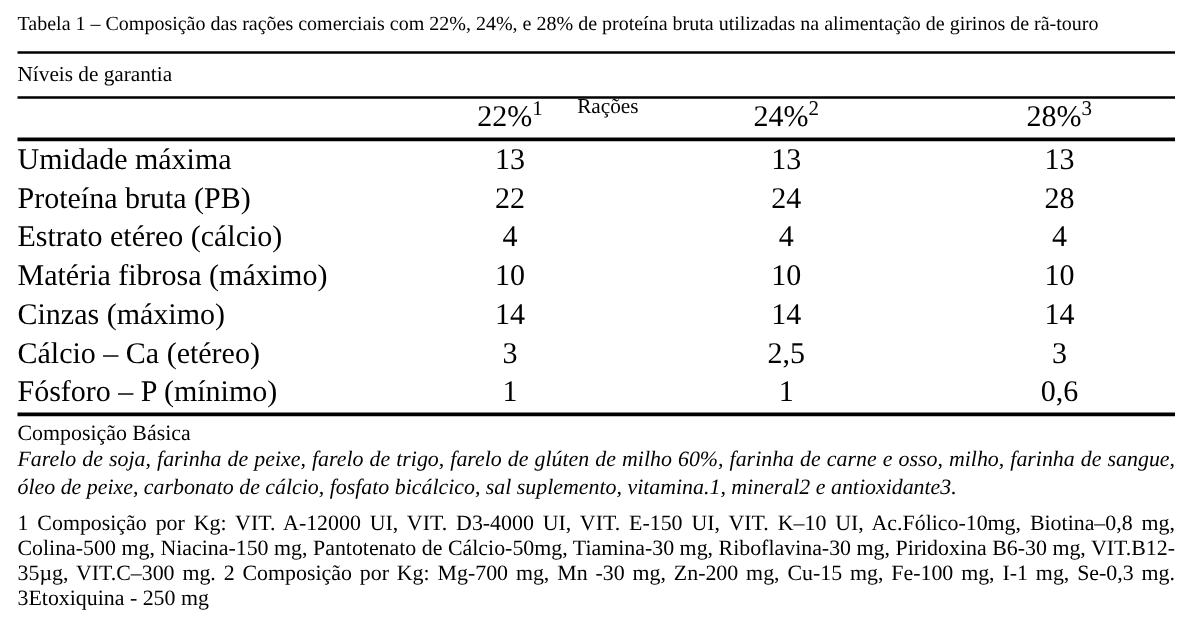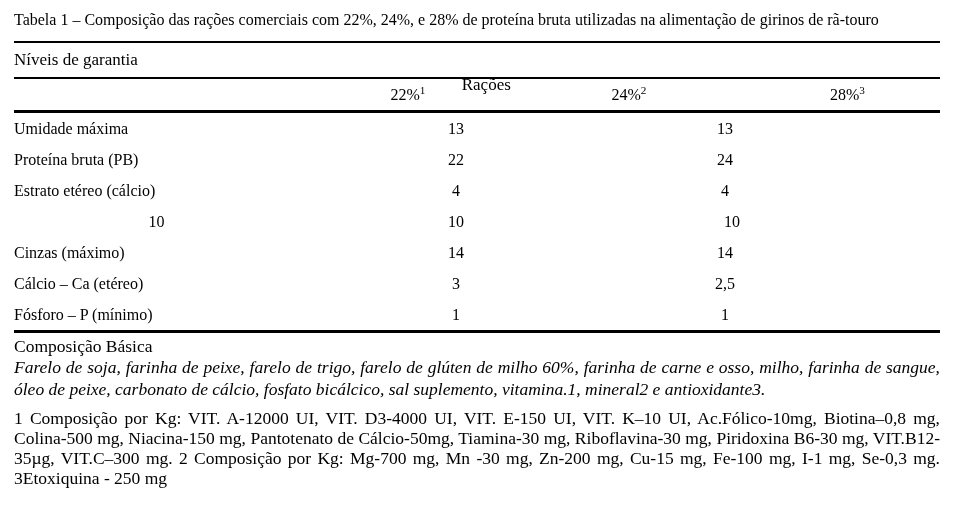--- a/index.html
+++ b/index.html
@@ -42,29 +42,28 @@
     transform: translateX(-50%);
     top: 16px;
     height: 51px;
     display: flex;
     align-items: center;
   }
   .grid-row {
     display: grid;
     grid-template-columns: 285px 218px 224px 199px;
     align-items: center;
-    font-size: 16px;
+    font-size: 24px;
   }
   .hrow2 {
     height: 31px;
     border-bottom: 3px solid #000;
   }
   .drow {
     height: 31px;
-    gap: 48px;
   }
   .grid-row .cell-val {
     text-align: center;
   }
   .grid-row .c4 {
     padding-left: 14px;
   }
   sup {
     font-size: 70%;
     line-height: 0;
@@ -125,20 +124,21 @@
     </div>
 
     <div class="grid-row drow">
       <span>Estrato etéreo (cálcio)</span>
       <span class="cell-val">4</span>
       <span class="cell-val">4</span>
       <span class="cell-val c4">4</span>
     </div>
 
     <div class="grid-row drow">
+      <span>Matéria fibrosa (máximo)</span>
       <span class="cell-val">10</span>
       <span class="cell-val">10</span>
       <span class="cell-val c4">10</span>
     </div>
 
     <div class="grid-row drow">
       <span>Cinzas (máximo)</span>
       <span class="cell-val">14</span>
       <span class="cell-val">14</span>
       <span class="cell-val c4">14</span>

